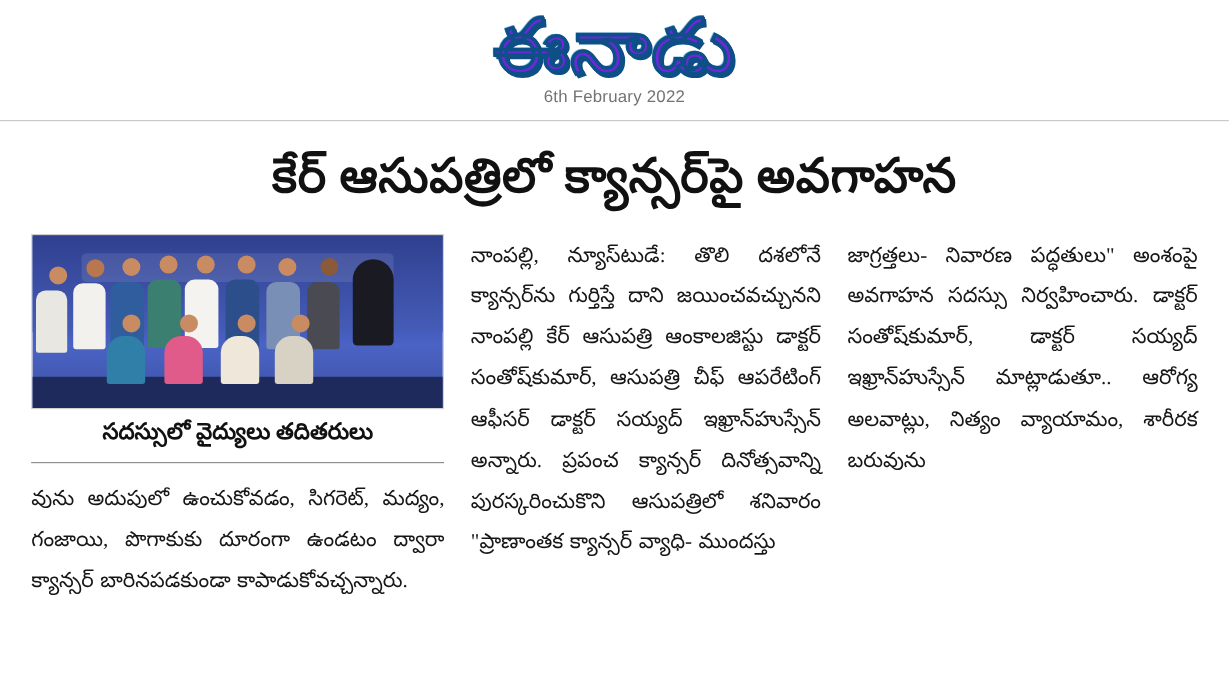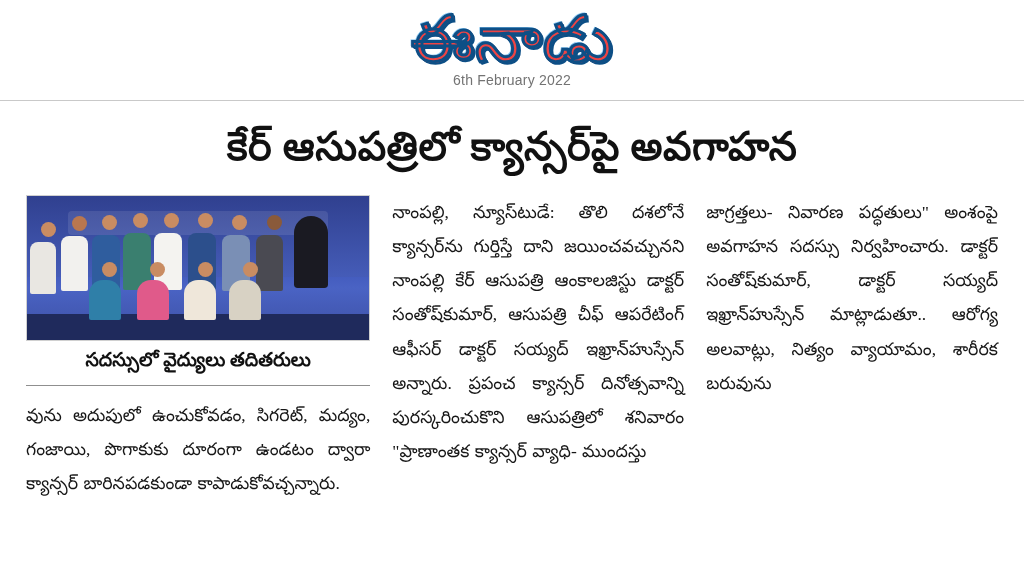--- a/index.html
+++ b/index.html
@@ -29,21 +29,21 @@
   }
   .logo-wrap {
     display: inline-block;
     position: relative;
     line-height: 1;
   }
   .logo-text {
     font-family: "Liberation Serif", serif;
     font-size: 64px;
     font-weight: bold;
-    color: #ef4444;
+    color: #6d28d9;
     letter-spacing: 1px;
     text-shadow:
       1px 1px 0 #0d4f86,
       2px 2px 0 #0d4f86,
       -1px -1px 0 #7fc0ec;
     -webkit-text-stroke: 1px #0d4f86;
     padding: 0 6px;
   }
   .date-line {
     margin-top: 0;

